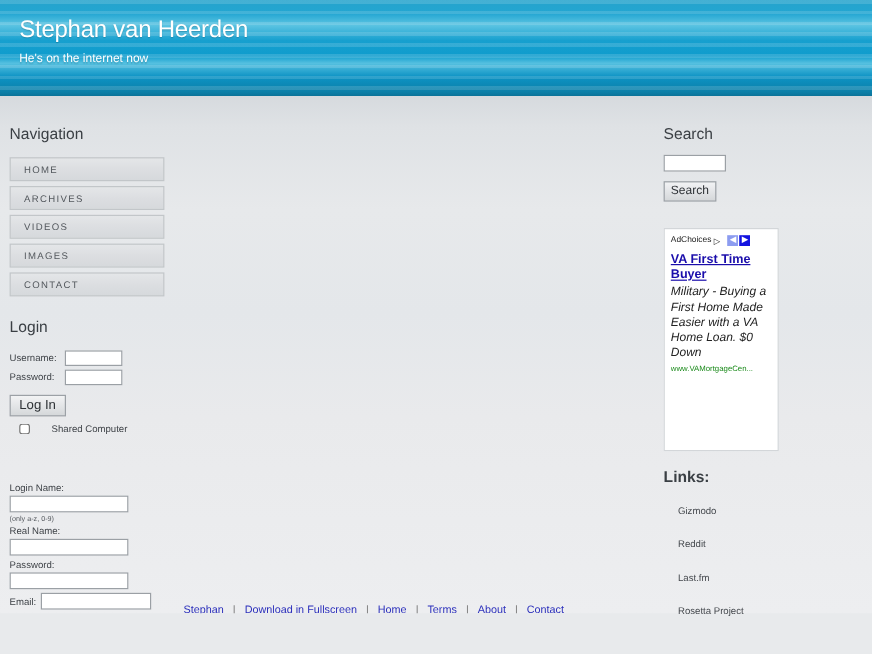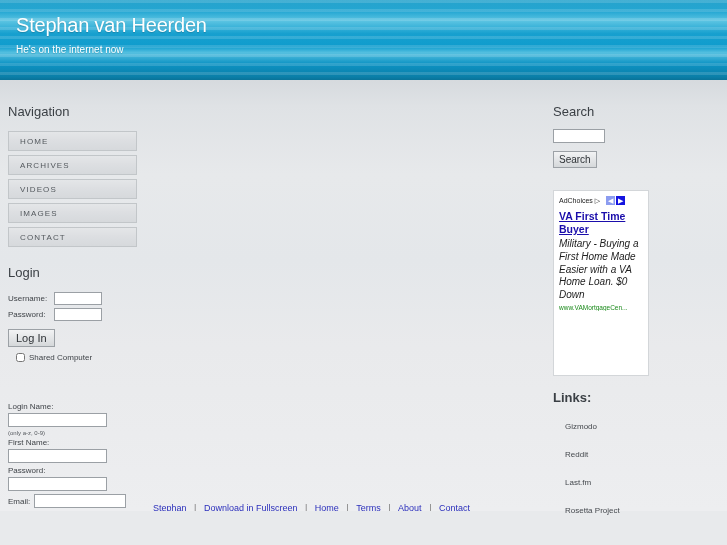--- a/index.html
+++ b/index.html
@@ -161,20 +161,21 @@
     padding: 2px 6px;
     cursor: pointer;
   }
   .login-btn { margin-top: 5px; font-size: 11px; padding: 2px 7px; }
   .checkbox-row {
     display: flex;
     align-items: center;
     margin-top: 6px;
     font-size: 8px;
     color: #3f4348;
+    gap: 14px;
   }
   .checkbox-row input {
     width: 9px; height: 9px;
     margin: 0 4px 0 8px;
     cursor: pointer;
   }
 
   
   .register-block { margin-top: 40px; }
   .reg-label {
@@ -351,21 +352,21 @@
         <input type="checkbox" style="">
         <span>Shared Computer</span>
       </div>
     </div>
 
     <div class="register-block">
       <div class="reg-label">Login Name:</div>
       <input class="reg-input" type="text" value="" style="">
       <div class="reg-hint">(only a-z, 0-9)</div>
 
-      <div class="reg-label">First Name:</div>
+      <div class="reg-label">Real Name:</div>
       <input class="reg-input" type="text" value="" style="">
 
       <div class="reg-label">Password:</div>
       <input class="reg-input" type="password" value="" style="">
 
       <div class="email-row">
         <span class="reg-label">Email:</span>
         <input class="email-input" type="text" value="" style="">
       </div>
     </div>

